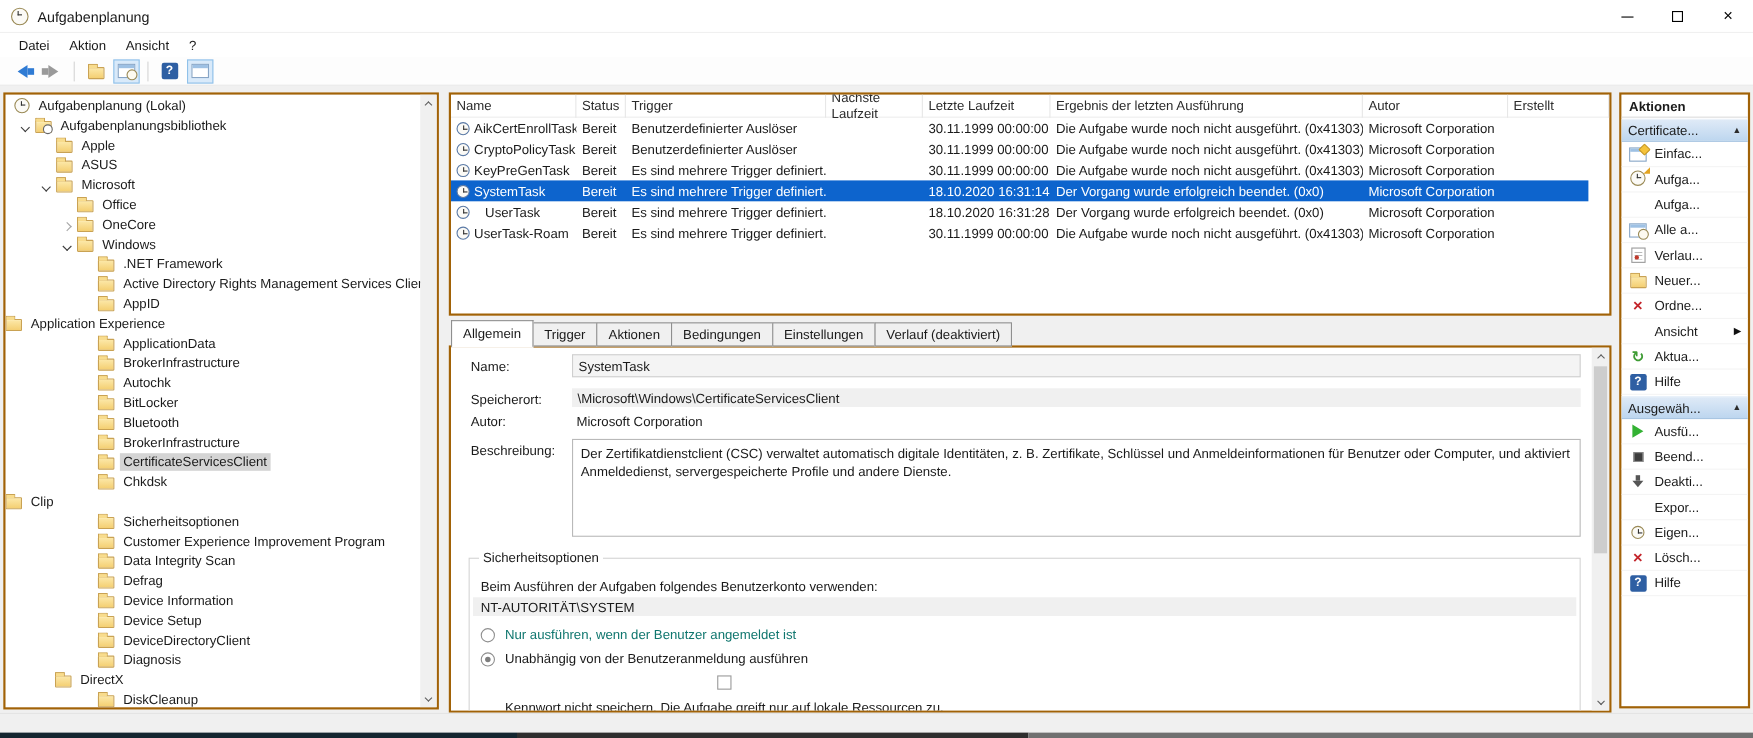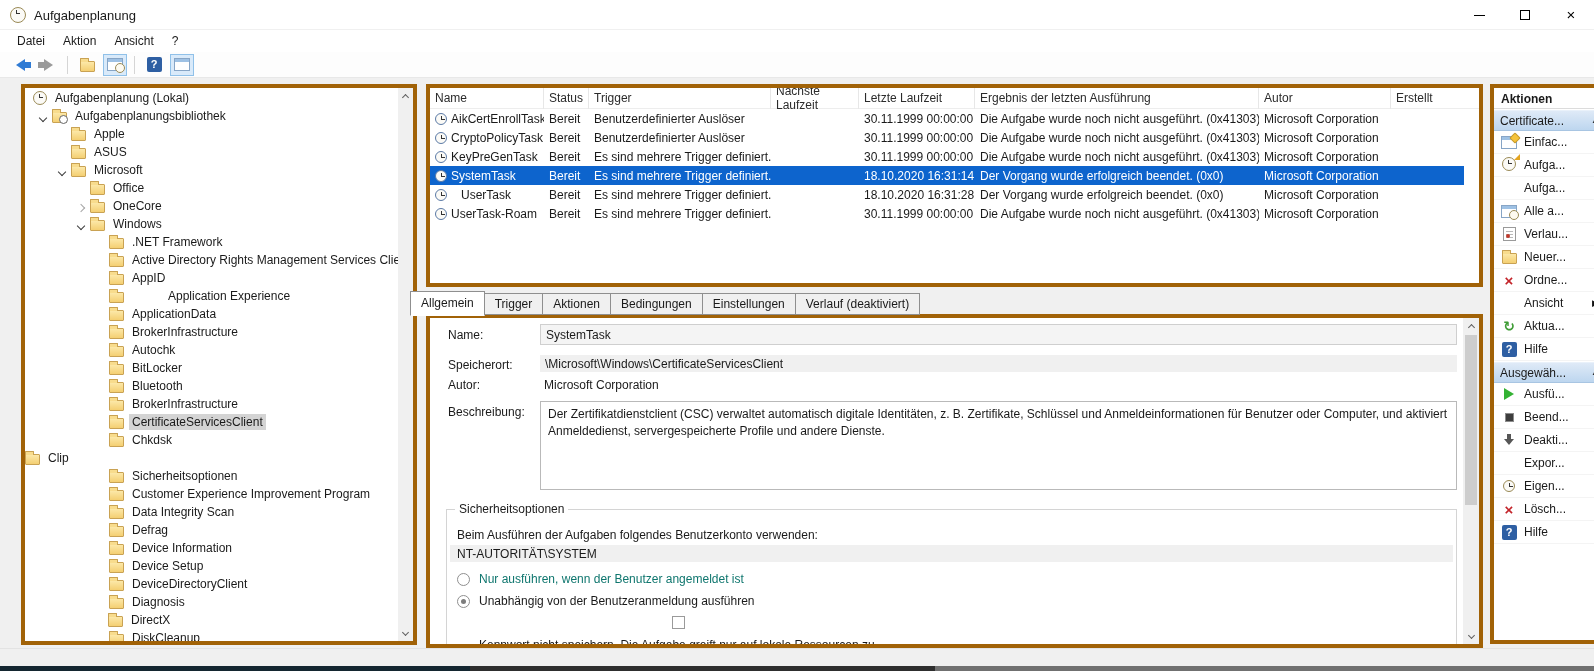--- a/index.html
+++ b/index.html
@@ -46,21 +46,21 @@
   .chev.right { transform:rotate(-45deg); border-color:#a6a6a6; margin-top:4px; }
 
   .sb-track { position:absolute; background:#f0f0f0; }
   .sb-arrow { position:absolute; left:0; width:100%; height:15px; display:flex; align-items:center; justify-content:center; }
   .sb-chev { width:5px; height:5px; border-right:1px solid #5f5f5f; border-bottom:1px solid #5f5f5f; }
   .sb-chev.up { transform:rotate(-135deg); margin-top:3px; }
   .sb-chev.dn { transform:rotate(45deg); margin-bottom:3px; }
   .sb-thumb { position:absolute; left:2px; right:2px; background:#cdcdcd; }
 
   
-  .pane { position:absolute; background:#fff; border:4px solid #a16207;margin-left:18px; }
+  .pane { position:absolute; background:#fff; border:2px solid #a16207; }
   #tree-pane { left:3px; top:84px; width:396px; height:561px; overflow:hidden; }
   #tree-rows { position:absolute; left:0; top:1px; right:16px; }
   .tree-row { height:18px; display:flex; align-items:center; white-space:nowrap; }
   .chev-box { width:18px; display:flex; justify-content:center; flex:none; }
   .tree-label { margin-left:5px; padding:1px 3px; }
   .tree-label.sel { background:#d4d4d4; }
 
   
   #task-pane { left:408px; top:84px; width:1057px; height:203px; overflow:hidden; }
   .thead { display:flex; height:21px; align-items:center; border-bottom:1px solid #ededed; }
@@ -232,21 +232,21 @@
         <span class="tree-label">.NET Framework</span>
       </div>
       <div class="tree-row" style="padding-left: 84px;">
         <span class="icon-folder"></span>
         <span class="tree-label">Active Directory Rights Management Services Client</span>
       </div>
       <div class="tree-row" style="padding-left: 84px;">
         <span class="icon-folder"></span>
         <span class="tree-label">AppID</span>
       </div>
-      <div class="tree-row" style="padding-left: 84px; gap: 36px;">
+      <div class="tree-row" style="">
         <span class="icon-folder"></span>
         <span class="tree-label">Application Experience</span>
       </div>
       <div class="tree-row" style="padding-left: 84px;">
         <span class="icon-folder"></span>
         <span class="tree-label">ApplicationData</span>
       </div>
       <div class="tree-row" style="padding-left: 84px;">
         <span class="icon-folder"></span>
         <span class="tree-label">BrokerInfrastructure</span>
@@ -304,21 +304,21 @@
         <span class="tree-label">Device Setup</span>
       </div>
       <div class="tree-row" style="padding-left: 84px;">
         <span class="icon-folder"></span>
         <span class="tree-label">DeviceDirectoryClient</span>
       </div>
       <div class="tree-row" style="padding-left: 84px;">
         <span class="icon-folder"></span>
         <span class="tree-label">Diagnosis</span>
       </div>
-      <div class="tree-row" style="padding-left: 83px;">
+      <div class="tree-row" style="padding-left: 45px;">
         <span class="icon-folder"></span>
         <span class="tree-label">DirectX</span>
       </div>
       <div class="tree-row" style="padding-left: 84px;">
         <span class="icon-folder"></span>
         <span class="tree-label">DiskCleanup</span>
       </div>
     </div>
   <div class="sb-track" style="right:0;top:0;bottom:0;width:15px;">
     <div class="sb-arrow" style="top:0;">

